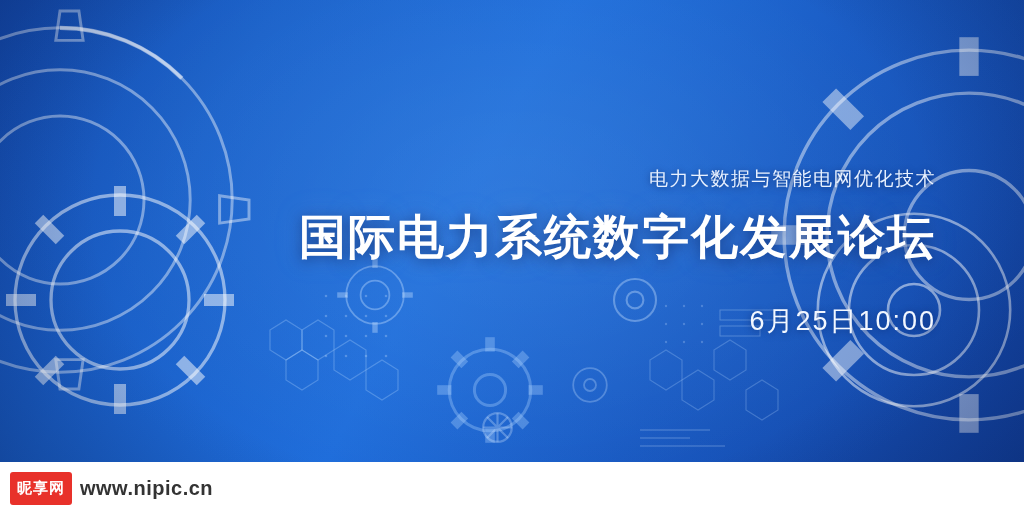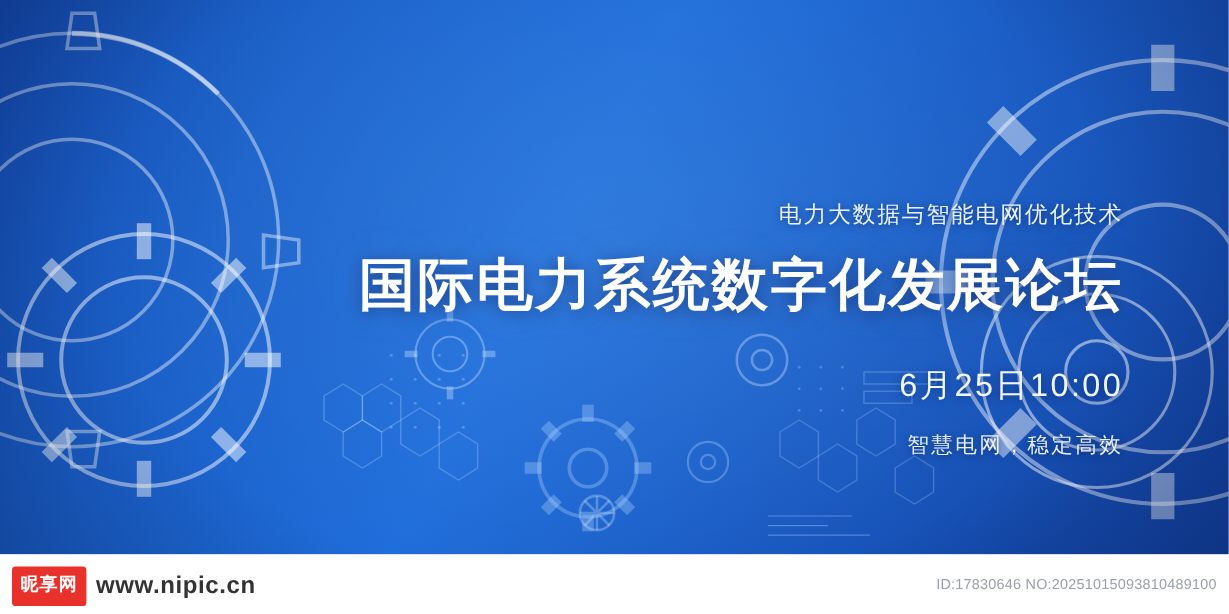--- a/index.html
+++ b/index.html
@@ -323,25 +323,23 @@
         <rect x="60" y="26" width="40" height="10"></rect>
       </g>
     </svg>
 
     <div class="banner-vignette"></div>
 
     <div class="text-block">
       <div class="subtitle-top">电力大数据与智能电网优化技术</div>
       <div class="main-title">国际电力系统数字化发展论坛</div>
       <div class="datetime">6月25日10:00</div>
-      <div class="slogan">智慧电网，稳定高效</div>
     </div>
   </div>
 
   <div class="bottom-bar">
     <div class="brand">
       <span class="brand-badge">昵享网</span>
       <span class="brand-url">www.nipic.cn</span>
     </div>
-    <div class="id-text">ID:17830646 NO:20251015093810489100</div>
   </div>
 
 </div>
 
 </body></html>

